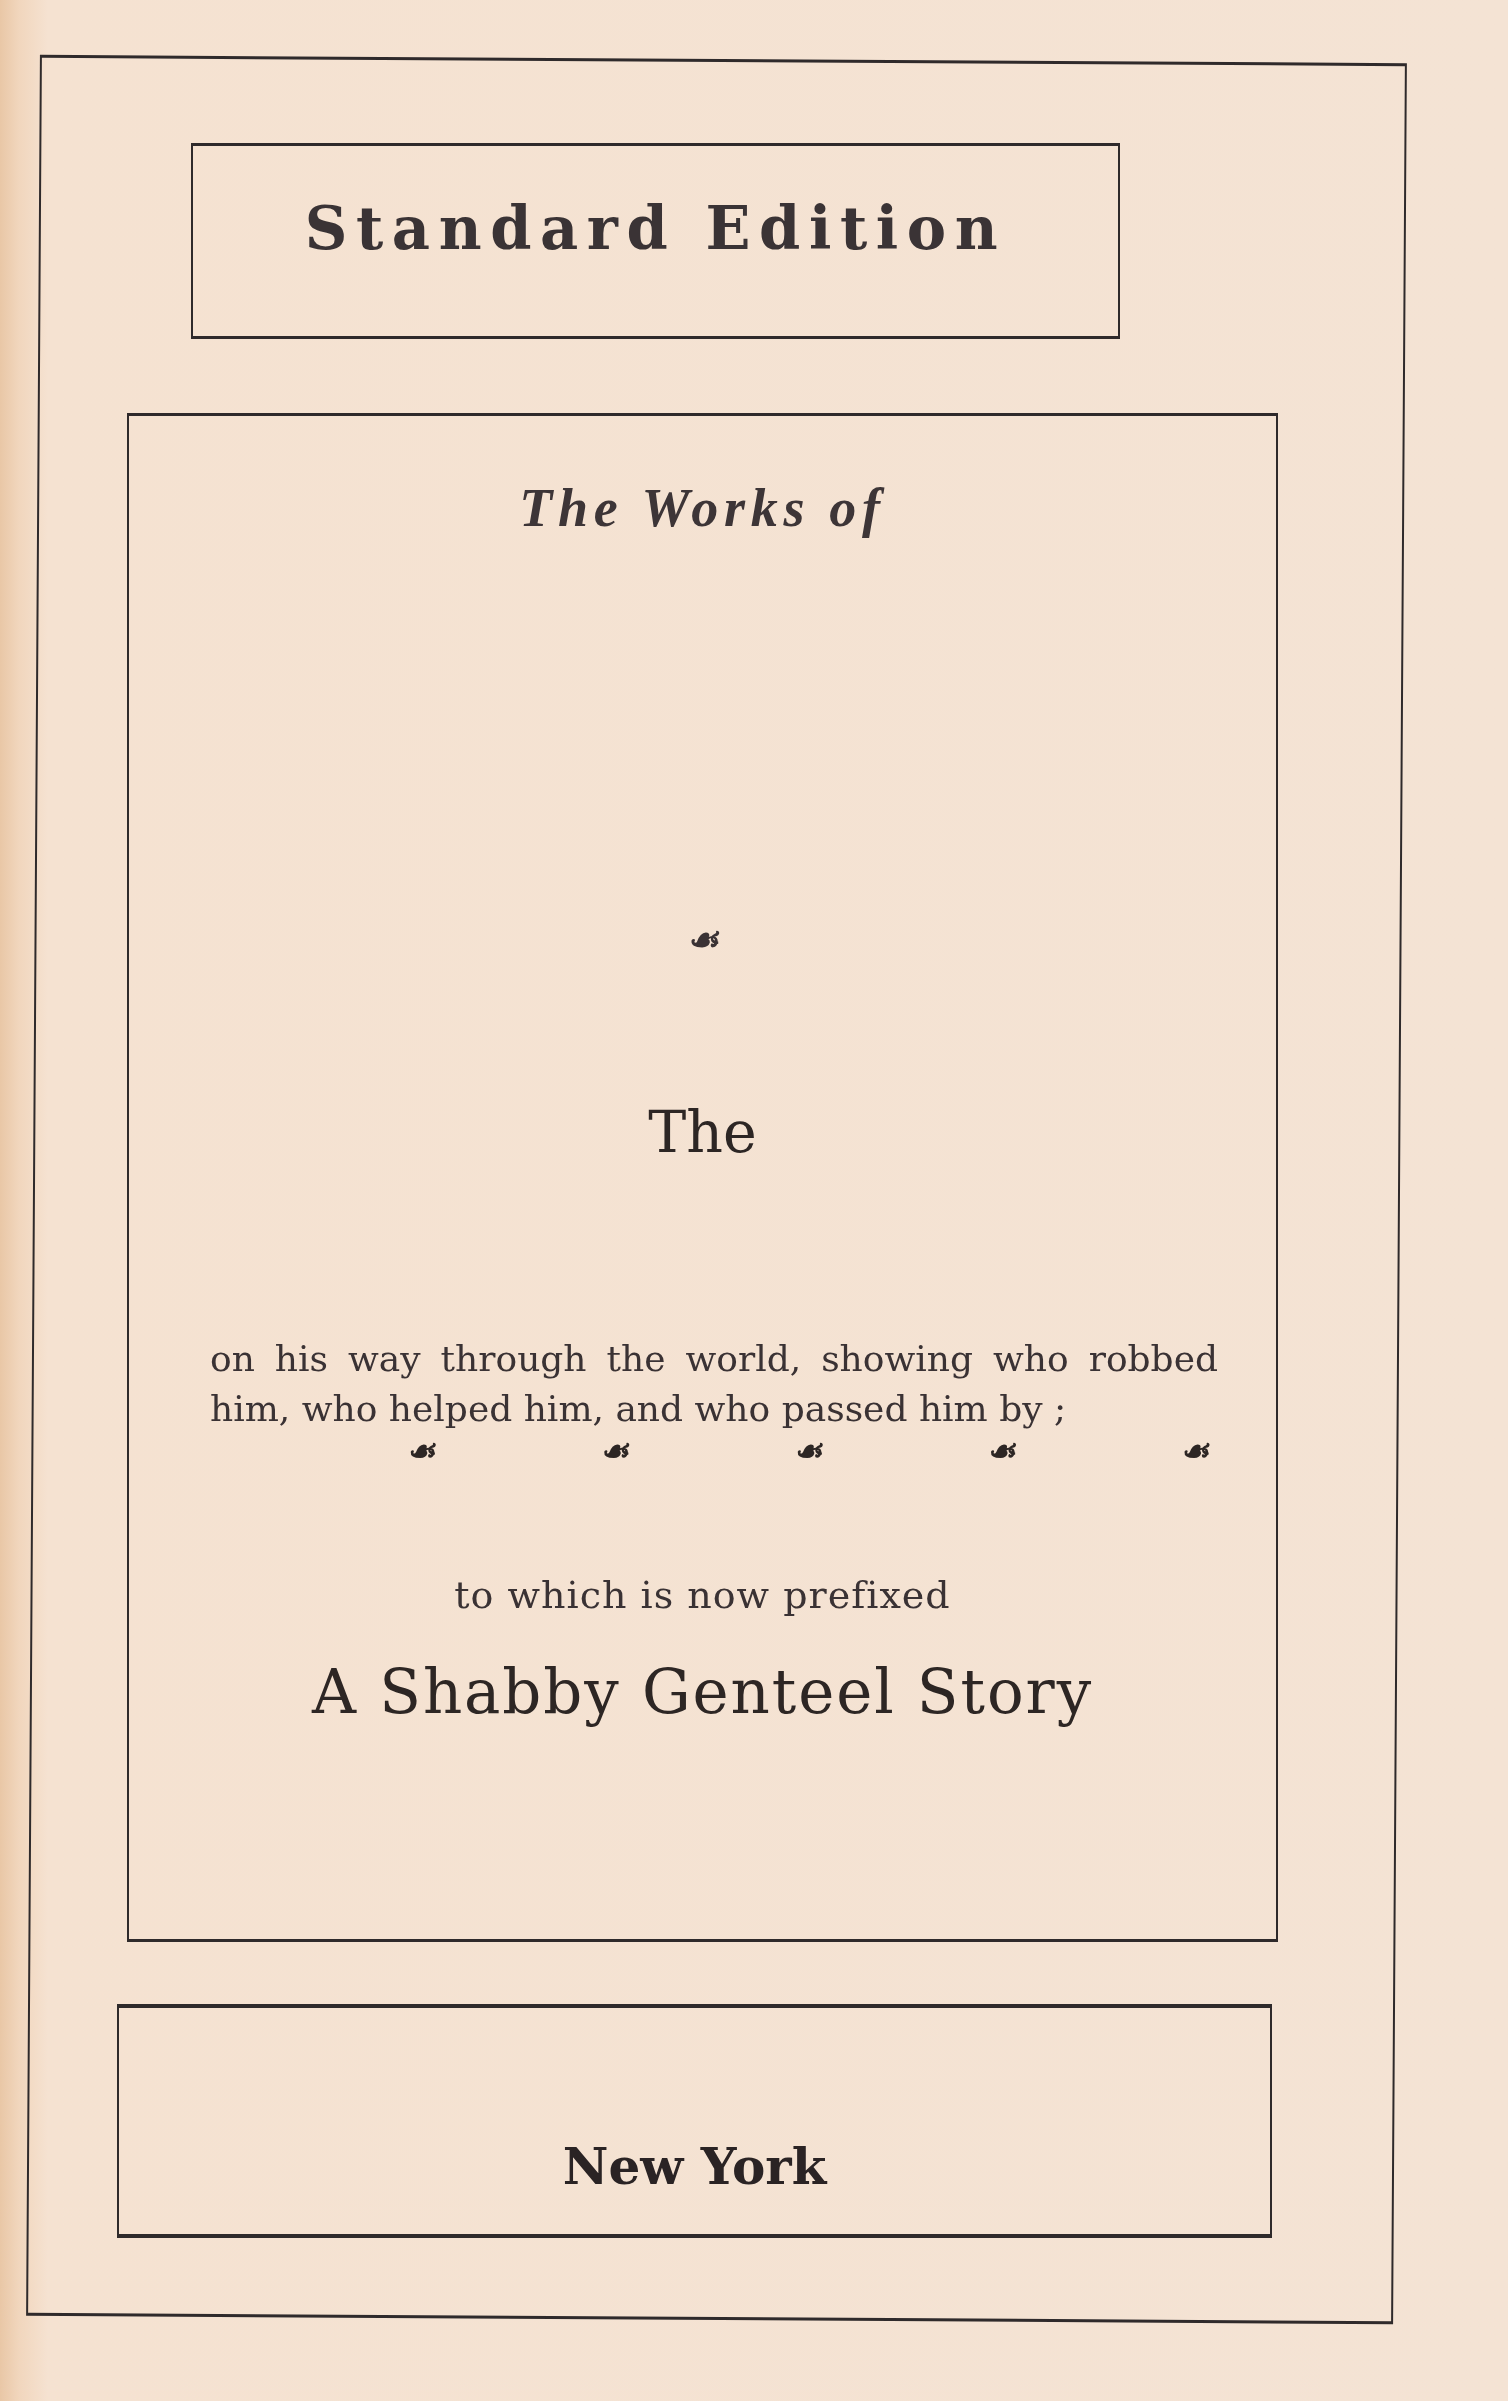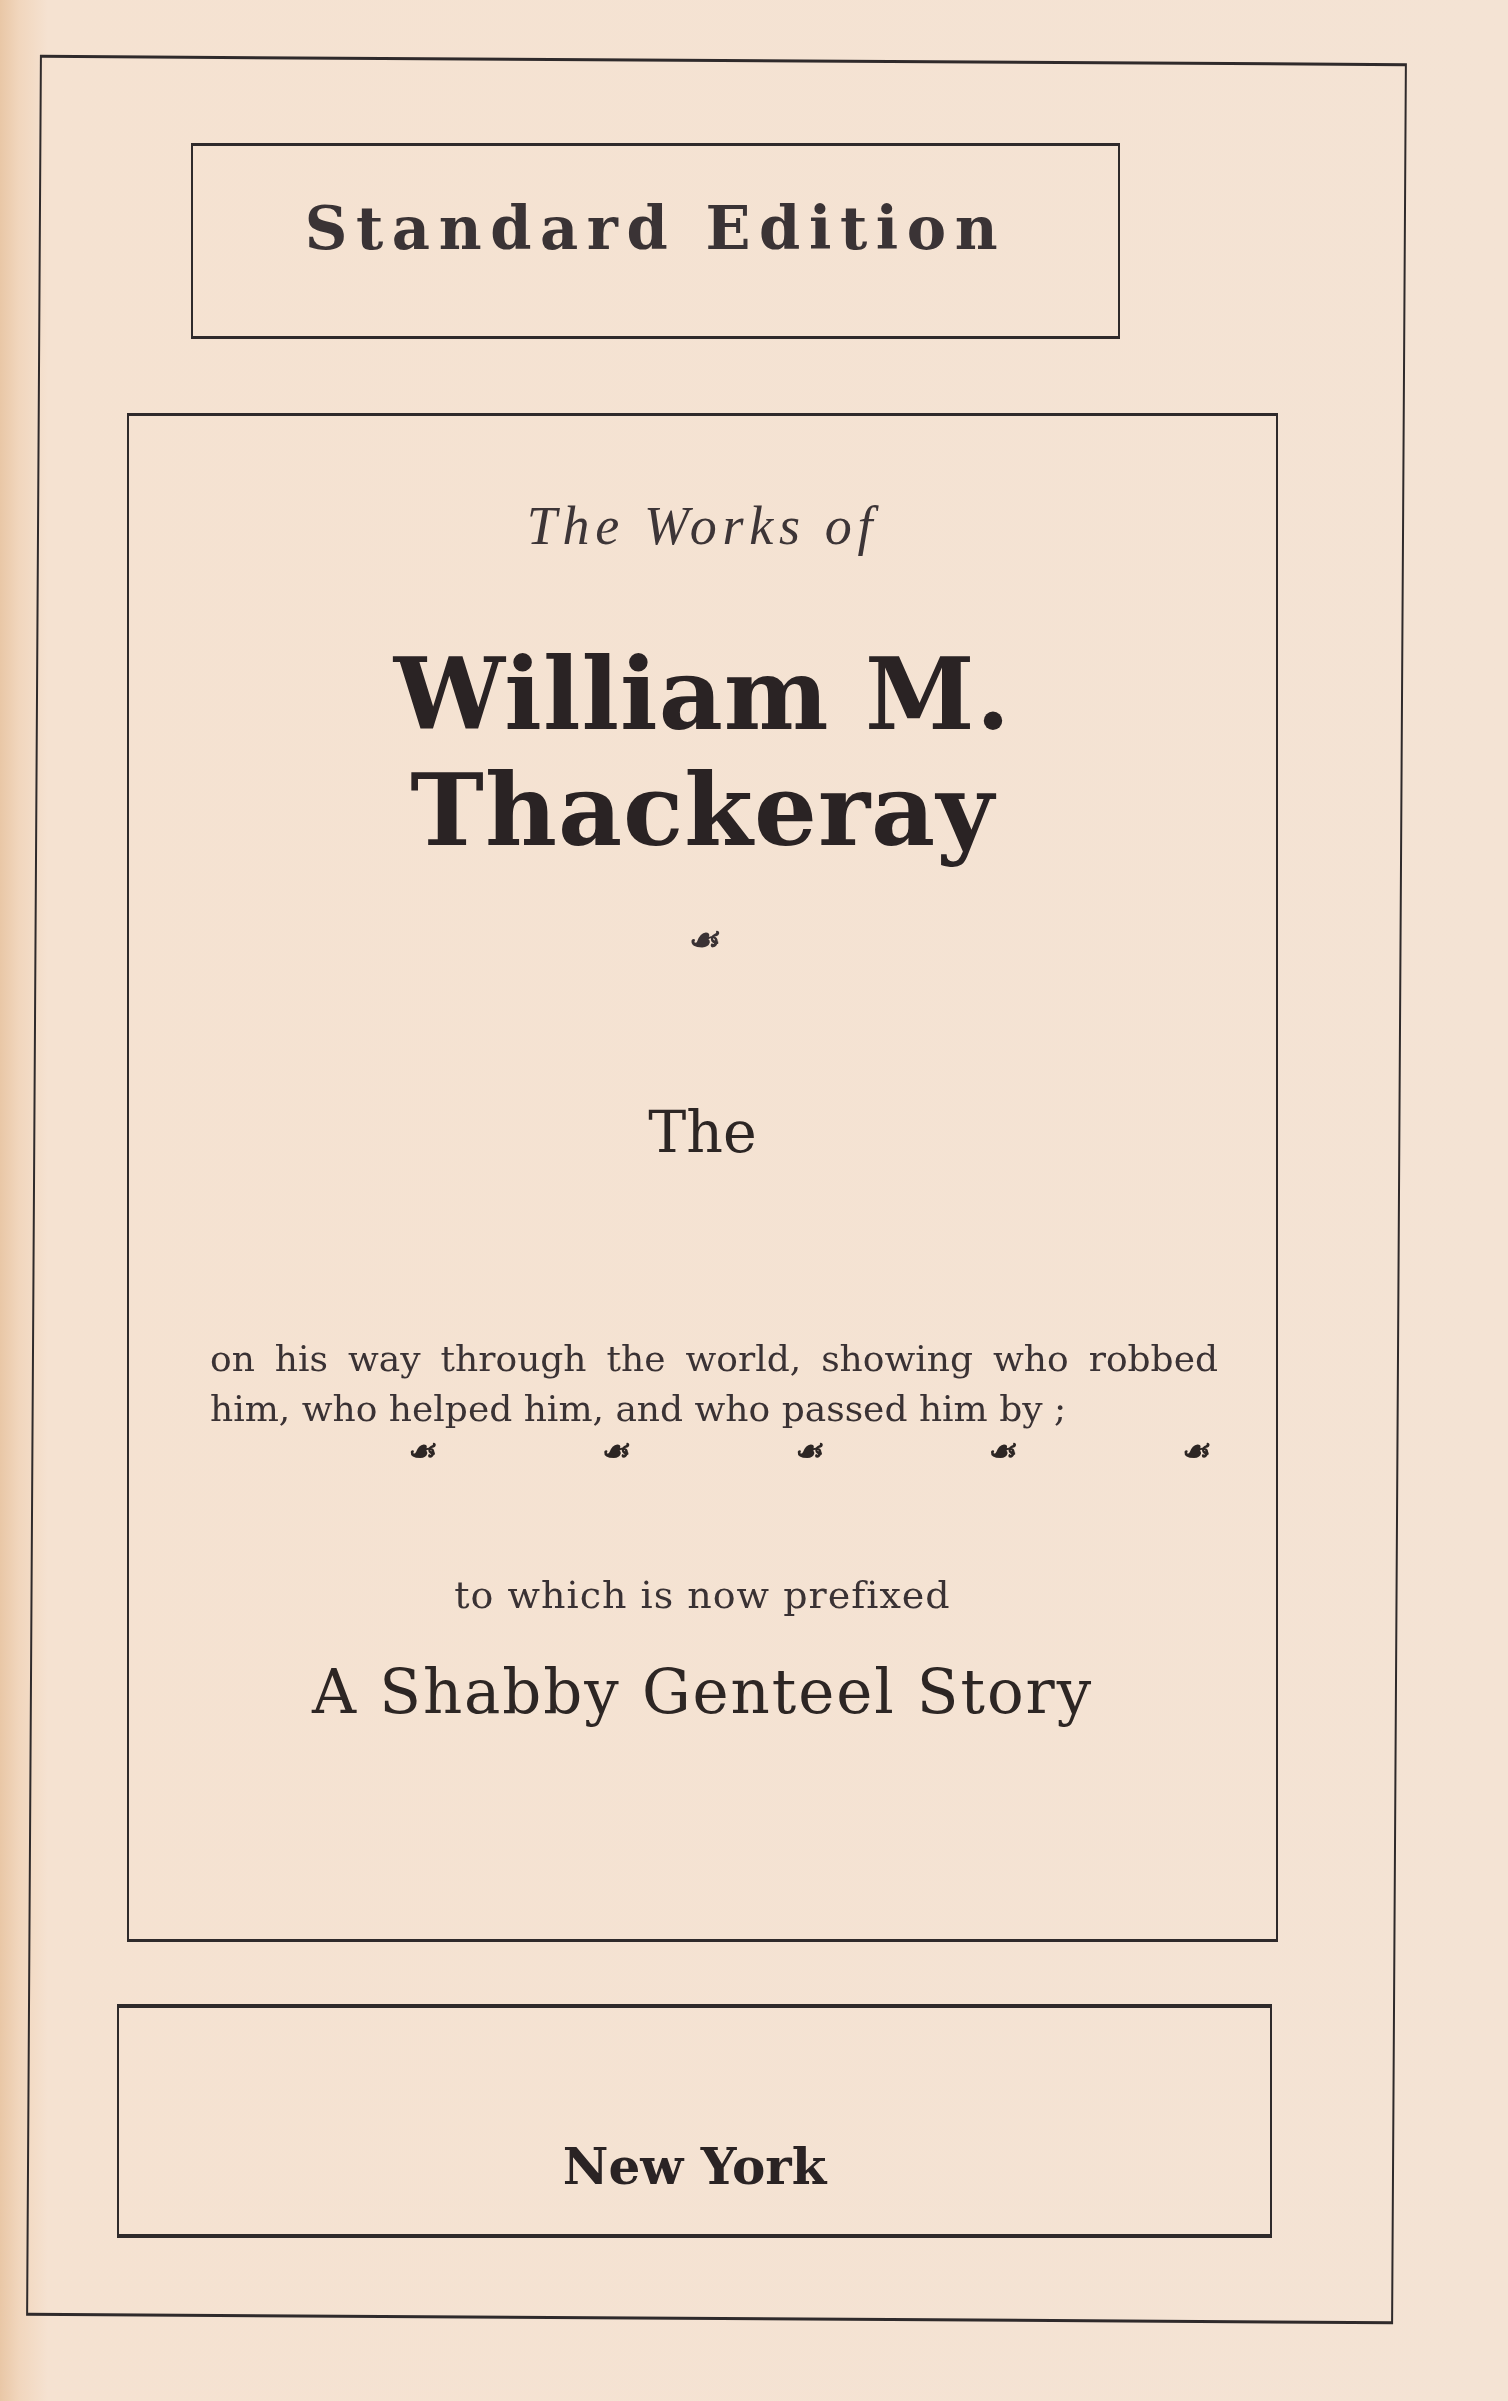--- a/index.html
+++ b/index.html
@@ -9,21 +9,21 @@
     font-family: "Liberation Serif", serif; color:#2d2624;
   }
   .frame { position:absolute; border:2.9px solid #2f2a2b; box-sizing:border-box; }
   .outer { left:33px; top:59px; width:1367px; height:2261px; border-width:2.9px; border-top-width:3.8px; border-bottom-width:3.8px; transform: rotate(0.35deg); }
   .box-top { left:191px; top:143px; width:929px; height:196px; border-top-width:3.8px; border-bottom-width:3.8px; }
   .box-main { left:127px; top:413px; width:1151px; height:1529px; border-top-width:3.8px; border-bottom-width:3.8px; }
   .box-pub { left:117px; top:2004px; width:1155px; height:234px; border-top-width:4.8px; border-bottom-width:4.8px; }
 
   .center { position:absolute; left:0; right:0; text-align:center; }
   .edition { top:48px; font-family:"DejaVu Serif", serif; font-weight:bold; font-size:59px; letter-spacing:8.6px; color:#3a3335; }
-  .works { top:79px; font-style:italic; font-size:54px; letter-spacing:5.7px; color:#3d3537; }
+  .works { top:61px; font-style:italic; font-size:54px; letter-spacing:5.7px; color:#3d3537;font-weight:bold; }
   .author { top:220px; font-family:"DejaVu Serif", serif; font-weight:bold; font-size:99px; color:#2a2324; letter-spacing:1px; }
   .orn { font-family:"DejaVu Serif", serif; font-style:italic; font-weight:bold; color:#3a3234; }
   .orn-1 { top:502px; font-size:36px; }
   .the { top:683px; font-family:"DejaVu Serif", serif; font-size:57px; color:#2d2624; }
   .adventures { top:784px; font-family:"DejaVu Serif", serif; font-size:78px; color:#2d2624; letter-spacing:1.9px; }
   .subtitle { position:absolute; left:81px; width:1008px; top:918px; font-family:"DejaVu Serif", serif; font-size:36px; line-height:50px; text-align:justify; color:#3a3234; }
   .orn-row { position:absolute; left:277px; top:1015px; width:803px; display:flex; justify-content:space-between; font-family:"DejaVu Serif", serif; font-style:italic; font-weight:bold; font-size:32.5px; }
   .prefixed { top:1157px; font-family:"DejaVu Serif", serif; font-size:38px; color:#3a3234; letter-spacing:1px; }
   .story1 { top:1240px; font-family:"DejaVu Serif", serif; font-size:61px; color:#2d2624; letter-spacing:1.9px; }
   .story2 { top:1348px; font-family:"DejaVu Serif", serif; font-size:61px; color:#2d2624; letter-spacing:1.9px; }
@@ -35,21 +35,20 @@
 <body>
 
 <div class="frame outer"></div>
 
 <div class="frame box-top">
   <div class="center edition">Standard Edition</div>
 </div>
 
 <div class="frame box-main">
   <div class="center works">The Works of</div>
-  <div class="center author">William M. Thackeray</div>
   <div class="center orn orn-1">☙</div>
   <div class="center the">The</div>
   <div class="subtitle">on his way through the world, showing who robbed him, who helped him, and who passed him by ;</div>
   <div class="orn-row">
     <span>☙</span>
     <span>☙</span>
     <span>☙</span>
     <span>☙</span>
     <span>☙</span>
   </div>

